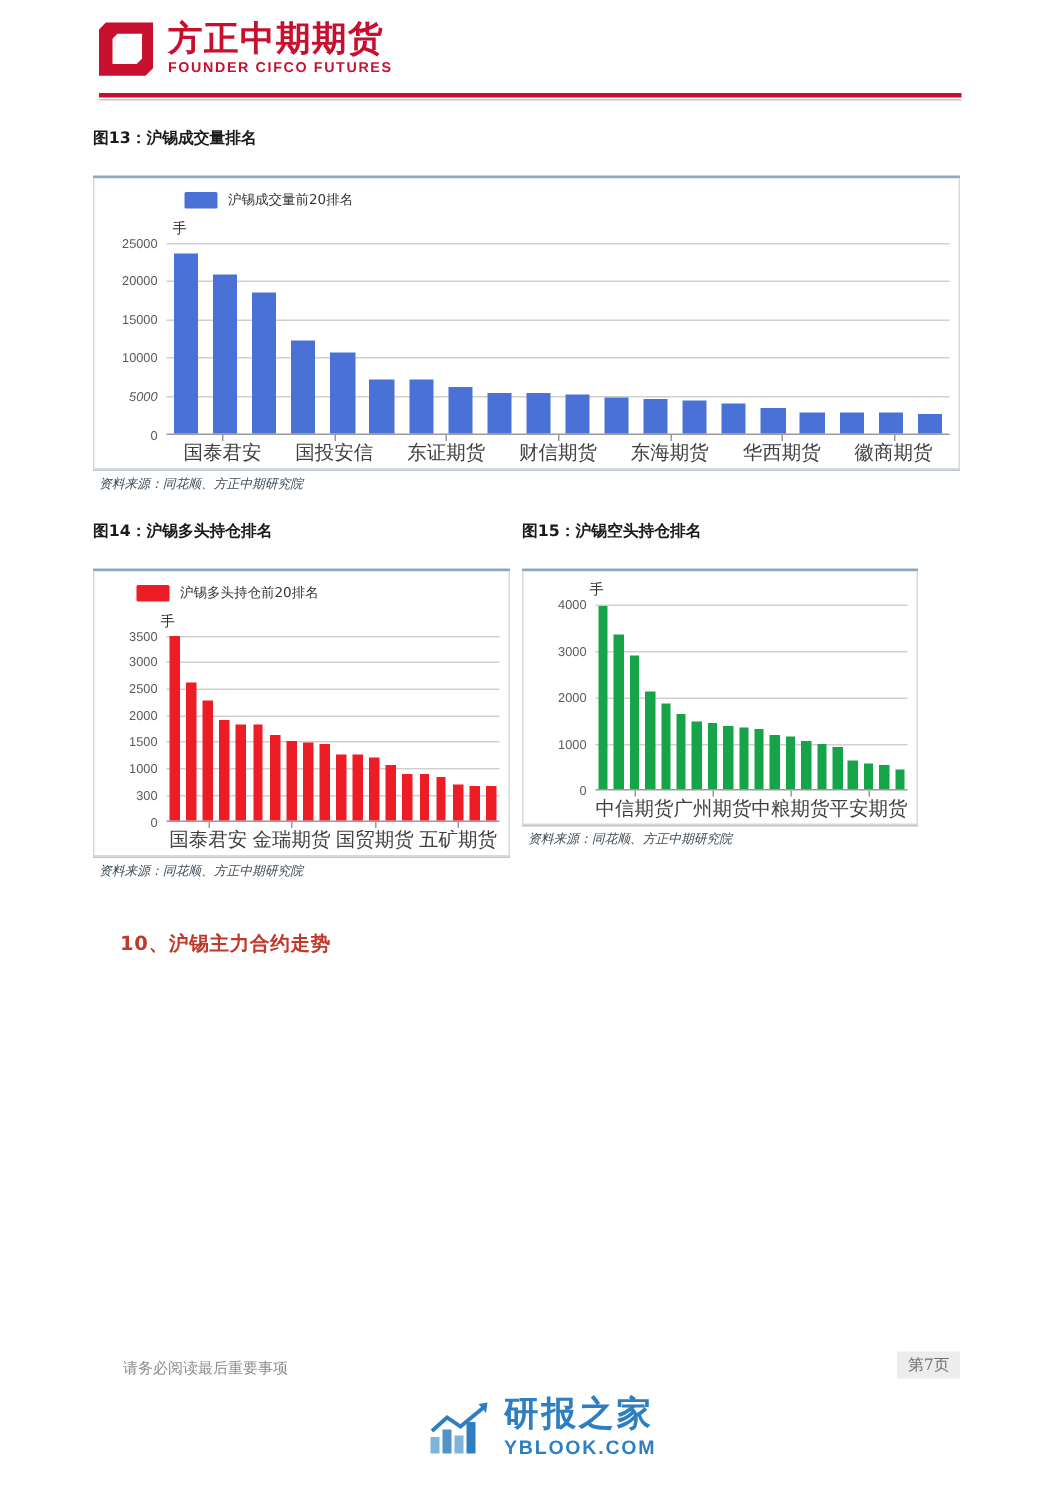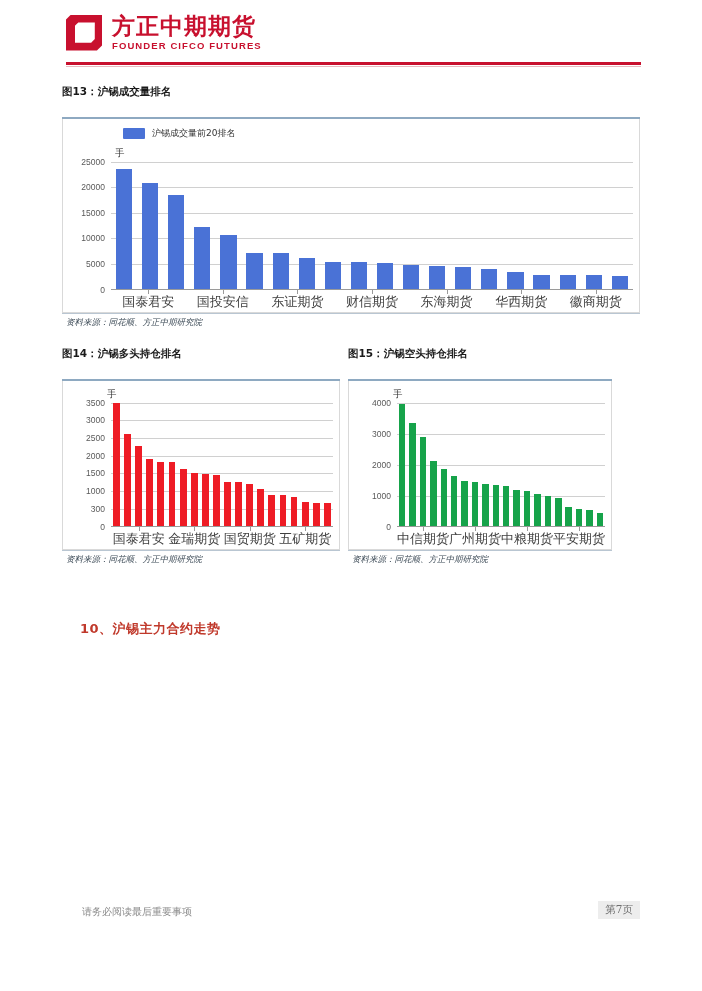--- a/index.html
+++ b/index.html
@@ -128,21 +128,21 @@
       <div class="legend">
         <div class="legend-swatch" id="sw13" style="background: rgb(74, 114, 214);"></div>
         <div class="legend-label">沪锡成交量前20排名</div>
       </div>
       <div style="padding:2px 0 0 52px;">
         <span class="unit">手</span>
       </div>
       <div class="plotwrap" id="plot13" style="height:128px;margin-top:2px;">
           <div class="yaxis">
             <div class="ytick" style="top: 100%;">0</div>
-            <div class="ytick" style="top: 80%;">5000</div>
+            <div class="ytick" style="top: 80%; font-style: italic;">5000</div>
             <div class="ytick" style="top: 60%;">10000</div>
             <div class="ytick" style="top: 40%;">15000</div>
             <div class="ytick" style="top: 20%;">20000</div>
             <div class="ytick" style="top: 0%;">25000</div>
           </div>
           <div class="plot">
             <div class="gridline" style="top: 80%;"></div>
             <div class="gridline" style="top: 60%;"></div>
             <div class="gridline" style="top: 40%;"></div>
             <div class="gridline" style="top: 20%;"></div>
@@ -231,20 +231,24 @@
     </div>
     <div class="src">资料来源：同花顺、方正中期研究院</div>
   </div>
 
   <div style="position:absolute;left:62px;top:347px;width:278px;">
     <div class="fig-title">
       <span>图14：</span><span>沪锡多头持仓排名</span>
     </div>
     <div class="fig-rule"></div>
     <div class="fig-box">
+      <div class="legend" style="padding-left:28px;">
+        <div class="legend-swatch" id="sw14" style="background: rgb(238, 28, 37);"></div>
+        <div class="legend-label">沪锡多头持仓前20排名</div>
+      </div>
       <div style="padding:2px 0 0 44px;">
         <span class="unit">手</span>
       </div>
       <div class="plotwrap" id="plot14" style="height:124px;margin-top:2px;">
           <div class="yaxis">
             <div class="ytick" style="top: 100%;">0</div>
             <div class="ytick" style="top: 85.7143%;">300</div>
             <div class="ytick" style="top: 71.4286%;">1000</div>
             <div class="ytick" style="top: 57.1429%; margin-left: 37px;">1500</div>
             <div class="ytick" style="top: 42.8571%;">2000</div>
@@ -438,14 +442,30 @@
         </div>
     </div>
     <div class="src">资料来源：同花顺、方正中期研究院</div>
   </div>
 
   <div class="section-head">10、沪锡主力合约走势</div>
 
   <div class="foot-left">请务必阅读最后重要事项</div>
   <div class="foot-right">第7页</div>
 
+  <div class="watermark">
+    <div class="wm-icon">
+      <svg viewBox="0 0 42 36" width="42" height="36" aria-hidden="true">
+        <rect x="1" y="24" width="6" height="11" fill="#7fb4dd"></rect>
+        <rect x="9" y="19" width="6" height="16" fill="#4f93c9"></rect>
+        <rect x="17" y="23" width="6" height="12" fill="#7fb4dd"></rect>
+        <rect x="25" y="14" width="6" height="21" fill="#2e7fc1"></rect>
+        <polyline points="2,20 12,11 21,17 38,3" fill="none" stroke="#2e7fc1" stroke-width="2.6"></polyline>
+        <polygon points="33,2 39,1 38,8" fill="#2e7fc1"></polygon>
+      </svg>
+    </div>
+    <div class="wm-text">
+      <div class="wm-cn">研报之家</div>
+      <div class="wm-en">YBLOOK.COM</div>
+    </div>
+  </div>
 
 </div>
 
 </body></html>

